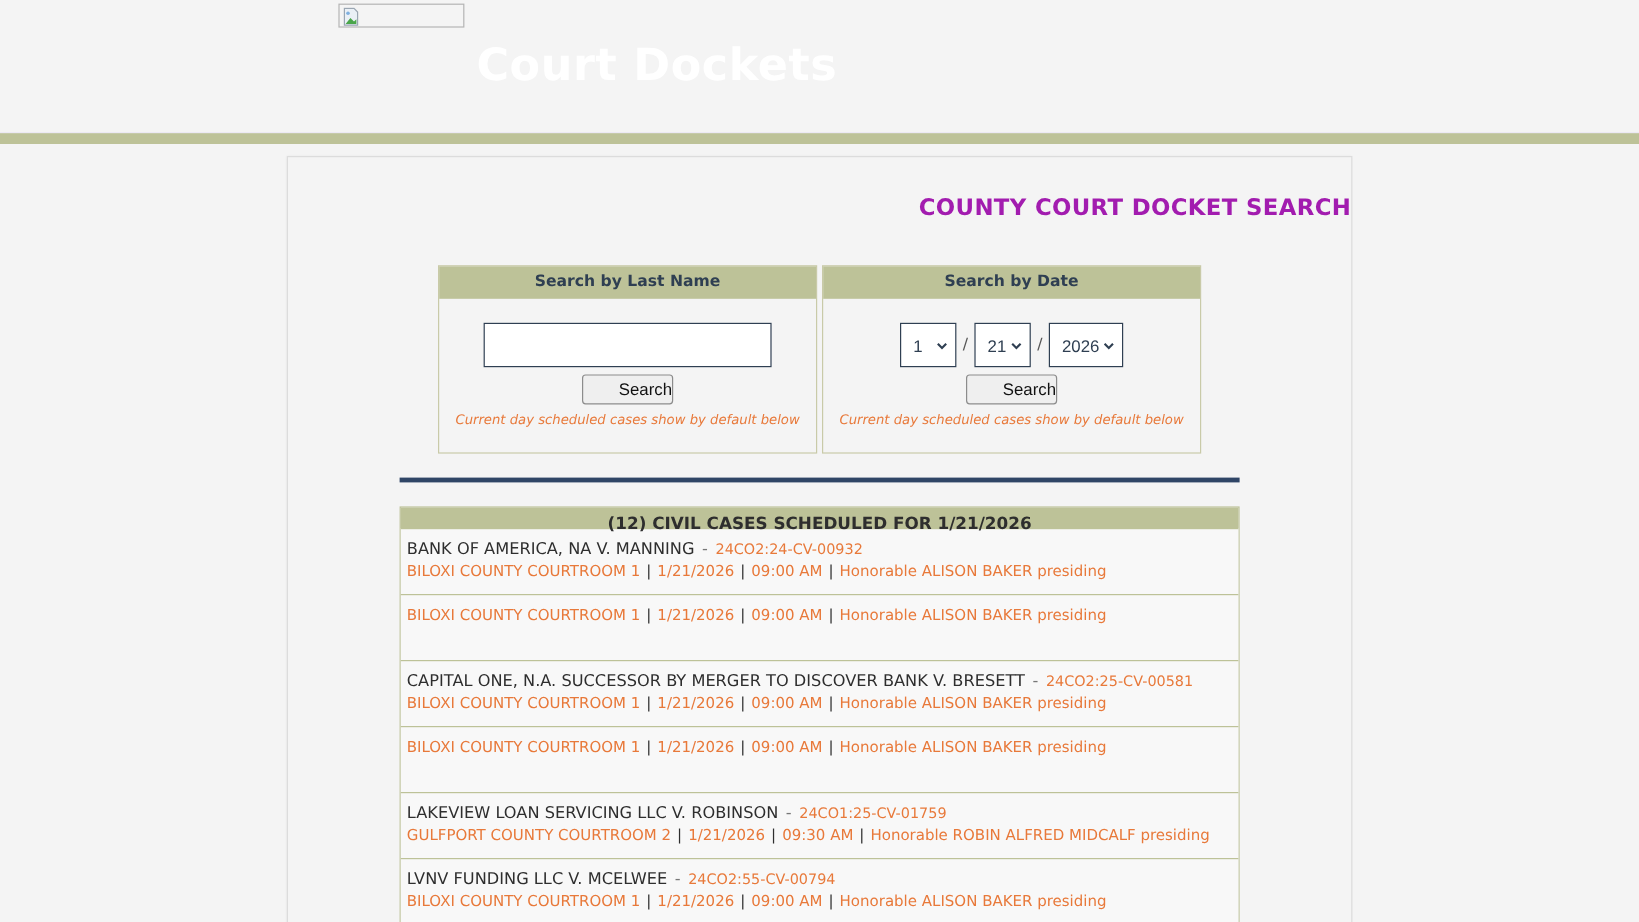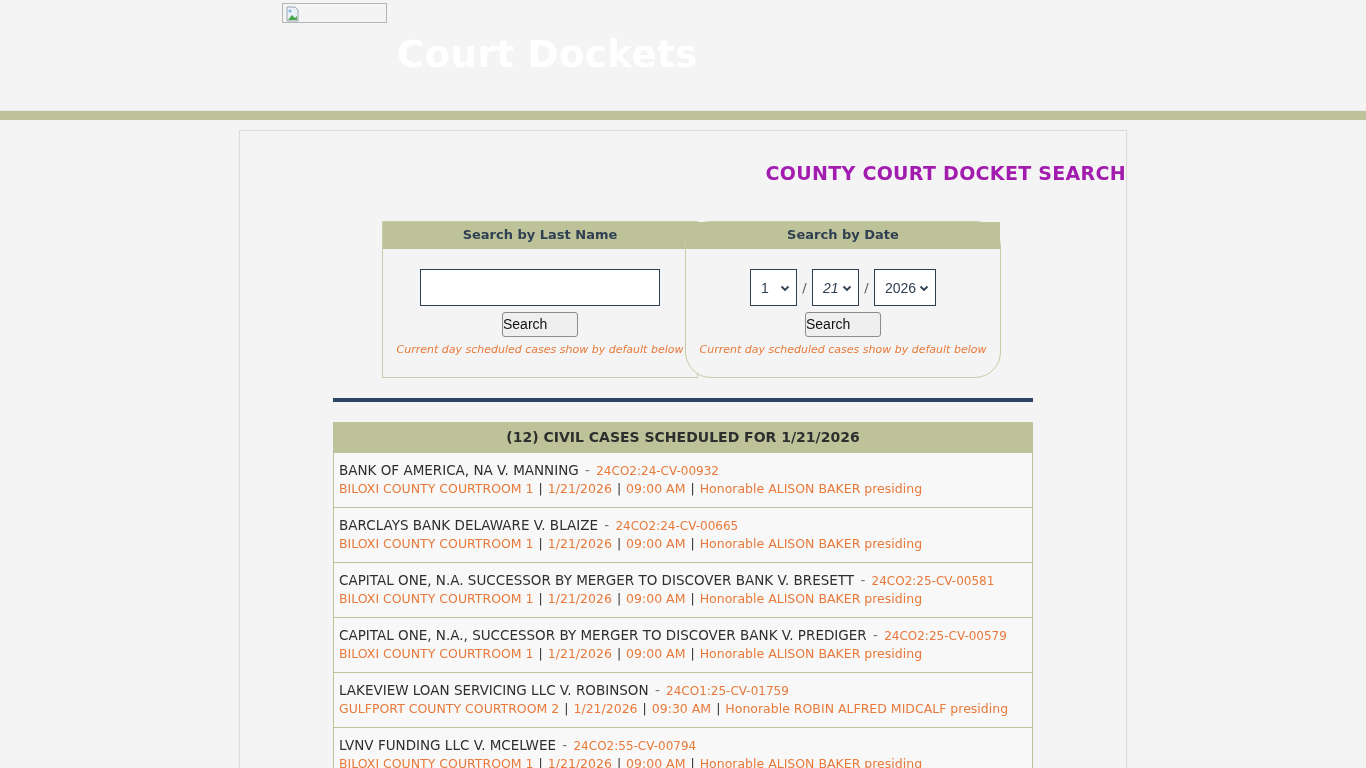--- a/index.html
+++ b/index.html
@@ -68,22 +68,22 @@
       letter-spacing: 0.3px;
     }
     .search-box {
       position: absolute;
       top: 90px;
       width: 316px;
       height: 157px;
       border: 1px solid #c9caa8;
       background: #f4f4f4;
     }
-    .search-box.name { left: 125px; margin-left: 17px; }
-    .search-box.date { left: 445px; border-radius: 26px; }
+    .search-box.name { left: 125px; }
+    .search-box.date { left: 445px; }
     .search-box .box-head {
       height: 27px;
       background: #bdc298;
       text-align: center;
       font-size: 13px;
       line-height: 26px;
       color: #2f3f52;
       font-weight: 600;
     }
     .name-input {
@@ -102,21 +102,21 @@
       top: 90px;
       left: 119px;
       width: 76px;
       height: 25px;
       background: #efefef;
       border: 1px solid #8c8c8c;
       border-radius: 3px;
       font-family: "Liberation Sans", sans-serif;
       font-size: 14px;
       color: #111;
-      text-align: left;
+      text-align: right;
       line-height: 22px;
     }
     .hint {
       position: absolute;
       left: 0;
       right: 0;
       top: 121px;
       text-align: center;
       font-size: 11px;
       font-style: italic;
@@ -135,21 +135,21 @@
       background: #ffffff;
       font-family: "Liberation Sans", sans-serif;
       font-size: 14px;
       color: #2f3f52;
       display: flex;
       align-items: center;
       justify-content: space-between;
       padding: 0 6px 0 10px;
     }
     .date-select.month { width: 47px; }
-    .date-select.day { width: 47px; font-style: italic; }
+    .date-select.day { width: 47px; }
     .date-select.year { width: 62px; }
     .date-select .chev {
       width: 10px;
       height: 10px;
       display: inline-block;
     }
     .date-sep {
       width: 15px;
       text-align: center;
       font-size: 13px;
@@ -164,21 +164,21 @@
       background: #2f4566;
     }
     .results {
       position: absolute;
       left: 93px;
       top: 291px;
       width: 700px;
       border: 1px solid #bdc298;
     }
     .results-head {
-      height: 29px;
+      height: 17px;
       background: #bdc298;
       text-align: center;
       font-size: 14px;
       font-weight: bold;
       line-height: 29px;
       color: #2e2e2e;
     }
     .case {
       height: 55px;
       background: #f8f8f8;
@@ -277,47 +277,37 @@
         <span class="case-name">BANK OF AMERICA, NA V. MANNING</span>
         <span class="case-dash">-</span>
         <span class="case-number">24CO2:24-CV-00932</span>
       </div>
       <div class="case-detail">
         <span>BILOXI COUNTY COURTROOM 1</span><span class="pipe">|</span><span>1/21/2026</span><span class="pipe">|</span><span>09:00 AM</span><span class="pipe">|</span><span>Honorable ALISON BAKER presiding</span>
       </div>
     </div>
 
     <div class="case">
-      <div class="case-title-line">
-        <span class="case-name">BARCLAYS BANK DELAWARE V. BLAIZE</span>
-        <span class="case-dash">-</span>
-        <span class="case-number">24CO2:24-CV-00665</span>
-      </div>
       <div class="case-detail">
         <span>BILOXI COUNTY COURTROOM 1</span><span class="pipe">|</span><span>1/21/2026</span><span class="pipe">|</span><span>09:00 AM</span><span class="pipe">|</span><span>Honorable ALISON BAKER presiding</span>
       </div>
     </div>
 
     <div class="case">
       <div class="case-title-line">
         <span class="case-name">CAPITAL ONE, N.A. SUCCESSOR BY MERGER TO DISCOVER BANK V. BRESETT</span>
         <span class="case-dash">-</span>
         <span class="case-number">24CO2:25-CV-00581</span>
       </div>
       <div class="case-detail">
         <span>BILOXI COUNTY COURTROOM 1</span><span class="pipe">|</span><span>1/21/2026</span><span class="pipe">|</span><span>09:00 AM</span><span class="pipe">|</span><span>Honorable ALISON BAKER presiding</span>
       </div>
     </div>
 
     <div class="case">
-      <div class="case-title-line">
-        <span class="case-name">CAPITAL ONE, N.A., SUCCESSOR BY MERGER TO DISCOVER BANK V. PREDIGER</span>
-        <span class="case-dash">-</span>
-        <span class="case-number">24CO2:25-CV-00579</span>
-      </div>
       <div class="case-detail">
         <span>BILOXI COUNTY COURTROOM 1</span><span class="pipe">|</span><span>1/21/2026</span><span class="pipe">|</span><span>09:00 AM</span><span class="pipe">|</span><span>Honorable ALISON BAKER presiding</span>
       </div>
     </div>
 
     <div class="case">
       <div class="case-title-line">
         <span class="case-name">LAKEVIEW LOAN SERVICING LLC V. ROBINSON</span>
         <span class="case-dash">-</span>
         <span class="case-number">24CO1:25-CV-01759</span>

